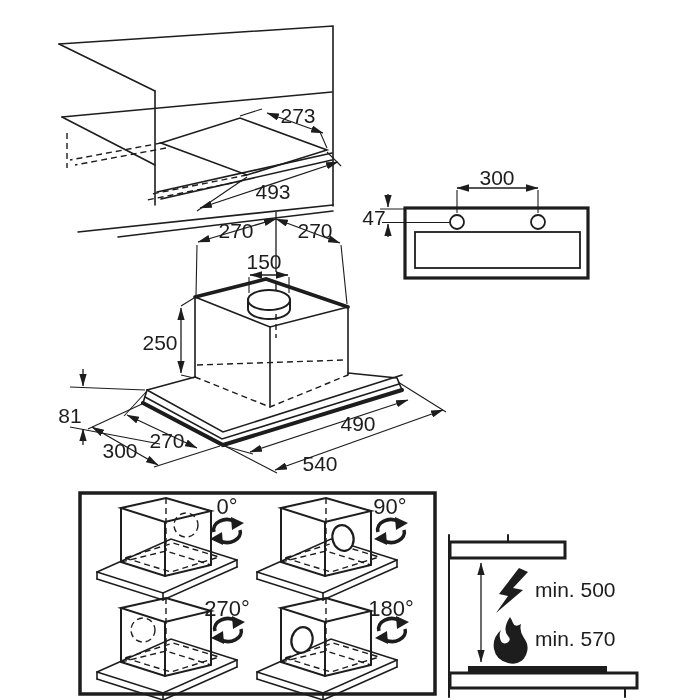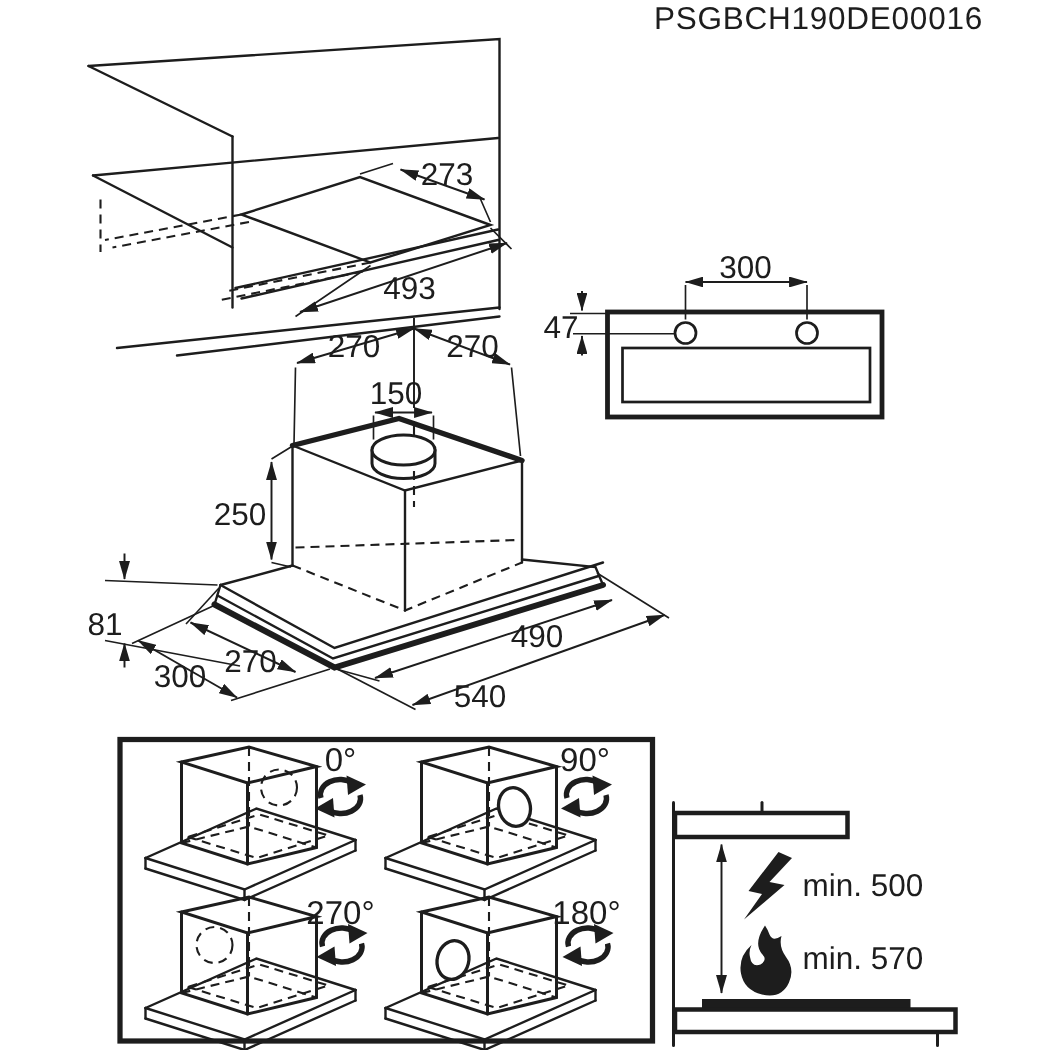--- a/index.html
+++ b/index.html
@@ -17,21 +17,20 @@
   .thick4{stroke:#1d1d1d;stroke-width:4;fill:none;stroke-linecap:round;}
   .dash{stroke:#1d1d1d;stroke-width:1.4;fill:none;stroke-dasharray:6 4;stroke-linecap:butt;}
   .dim{stroke:#1d1d1d;stroke-width:1.3;fill:none;}
   .ext{stroke:#1d1d1d;stroke-width:1.1;fill:none;}
 </style>
 </head>
 <body>
 
 <div id="page">
 
-  <div id="product-code">PSGBCH190DE00016</div>
 
   <svg width="700" height="700" viewBox="0 0 700 700">
     <defs>
       <marker id="arr" viewBox="0 0 12 7" refX="11.5" refY="3.5" markerWidth="12.5" markerHeight="7.3" orient="auto-start-reverse" markerUnits="userSpaceOnUse">
         <path d="M0,0 L12,3.5 L0,7 Z" fill="#1d1d1d"></path>
       </marker>
 
       <g id="hoodunit">
         <path class="ln" d="M2,74 L68,95 L142,62"></path>
         <path class="ln" d="M2,81 L68,102 L142,69"></path>

